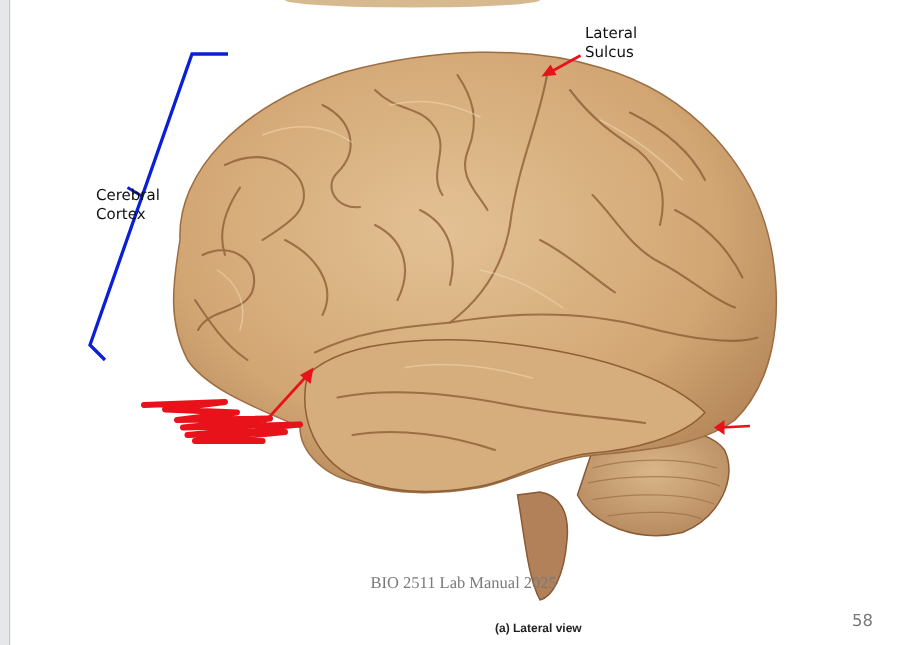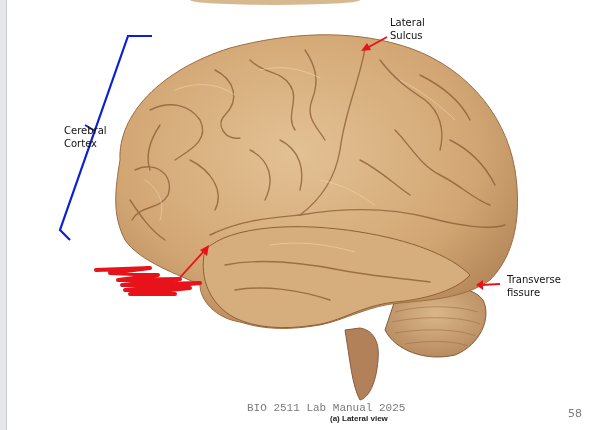--- a/index.html
+++ b/index.html
@@ -1,21 +1,21 @@
 <!DOCTYPE html>
 <html><head>
 <meta charset="utf-8">
 <style>
   html, body { margin: 0; padding: 0; }
   body { width: 614px; height: 430px; overflow: hidden; background: #ffffff; position: relative; font-family: "Liberation Sans", sans-serif; }
   .viewer-gutter { position: absolute; left: 0; top: 0; width: 6px; height: 430px; background: #e6e7ea; border-right: 1px solid #c9cacd; }
   .page { position: absolute; left: 7px; top: 0; width: 607px; height: 430px; background: #ffffff; overflow: hidden; }
   .figure { position: absolute; left: 0; top: 0; width: 607px; height: 430px; }
   .label { position: absolute; font-family: "DejaVu Sans", sans-serif; font-size: 10px; line-height: 13px; color: #111; white-space: pre-line; }
-  .footer-left { position: absolute; left: 240px; top: 402px; font-size: 11px; color: #7a7a7a; font-family: Liberation Mono, monospace; text-align: center; }
+  .footer-left { position: absolute; left: 240px; top: 383px; font-size: 11px; color: #7a7a7a; font-family: Liberation Serif, serif; text-align: center; }
   .footer-right { position: absolute; left: 561px; top: 407px; font-size: 11px; color: #7a7a7a; font-family: "DejaVu Sans", sans-serif; }
   .caption { position: absolute; left: 323px; top: 414px; font-size: 8px; font-weight: bold; color: #222; font-family: "Liberation Sans", sans-serif; }
 </style>
 </head>
 <body>
 
 <div class="viewer-gutter"></div>
 
 <div class="page">
   <svg class="figure" viewBox="7 0 607 430" xmlns="http://www.w3.org/2000/svg">
@@ -92,19 +92,17 @@
 
     <g stroke="#e8121a" stroke-width="4" fill="none" stroke-linecap="round" stroke-linejoin="round">
       <path d="M96 270 L150 268 L110 273 L158 275 L118 280 L180 279 L122 285 L200 283 L125 290 L190 288 L130 294 L175 294"></path>
     </g>
   </svg>
 
   <div class="label" style="left:37px; top:124px;margin-left:20px;">Cerebral
 Cortex</div>
   <div class="label" style="left:383px; top:16px;">Lateral
 Sulcus</div>
-  <div class="label" style="left:500px; top:273px;">Transverse
-fissure</div>
 
   <div class="caption">(a) Lateral view</div>
   <div class="footer-left">BIO 2511 Lab Manual 2025</div>
   <div class="footer-right">58</div>
 </div>
 
 </body></html>

